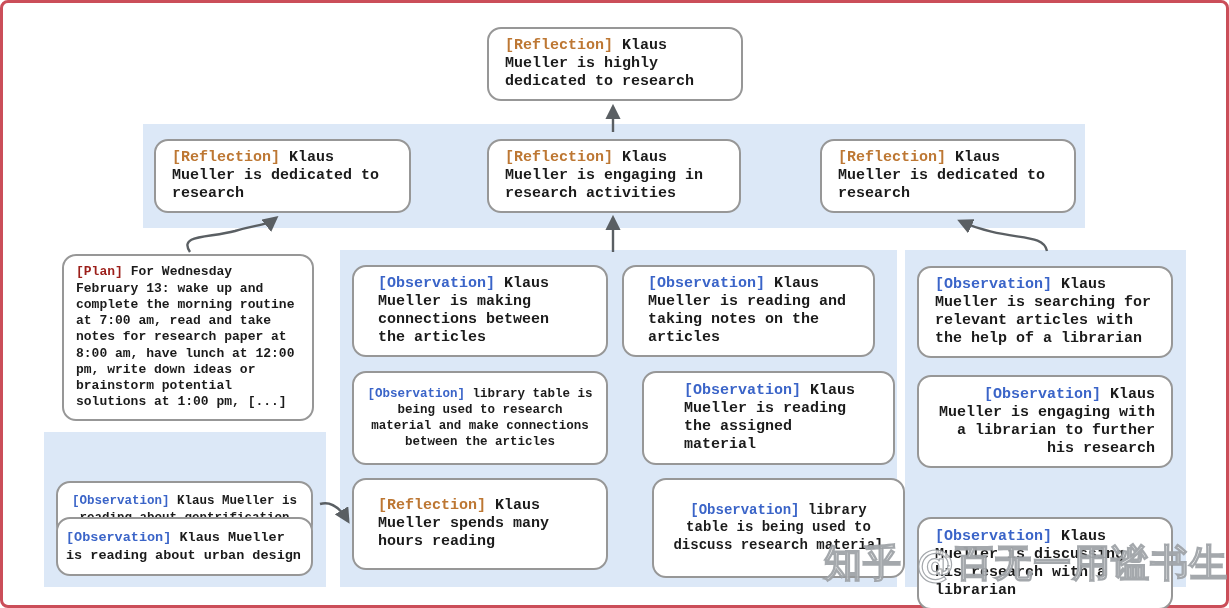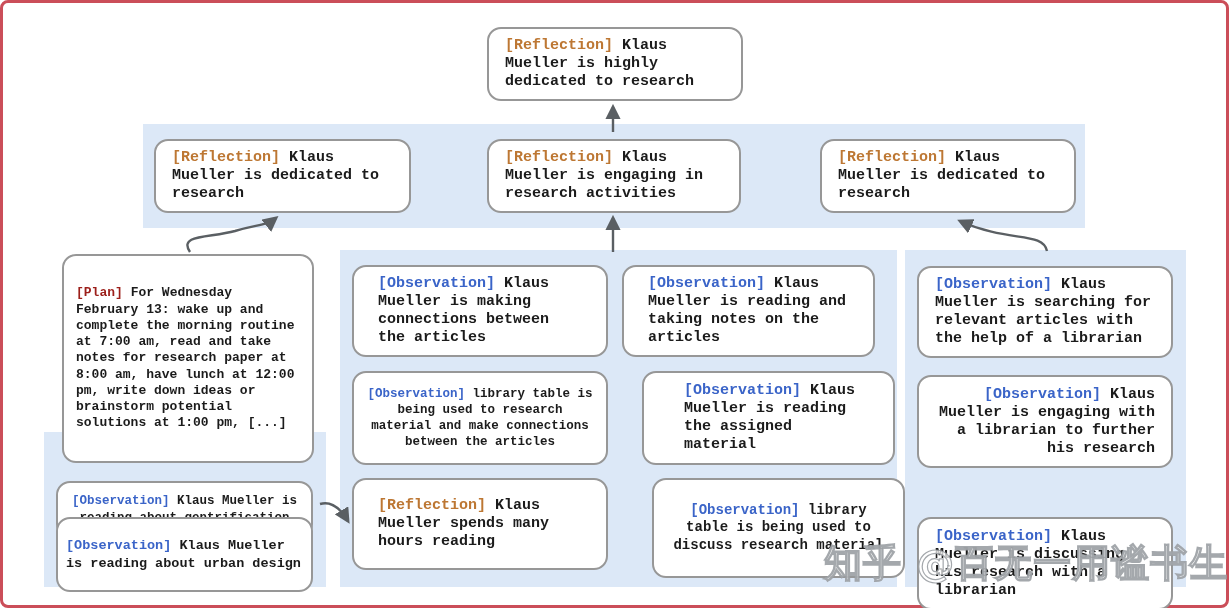--- a/index.html
+++ b/index.html
@@ -60,28 +60,28 @@
 <div class="node" style="left:154px;top:139px;width:257px;height:74px;">
   <p><span class="tag refl">[Reflection]</span> <span>Klaus Mueller is dedicated to research</span></p>
 </div>
 <div class="node" style="left:487px;top:139px;width:254px;height:74px;">
   <p><span class="tag refl">[Reflection]</span> <span>Klaus Mueller is engaging in research activities</span></p>
 </div>
 <div class="node" style="left:820px;top:139px;width:256px;height:74px;">
   <p><span class="tag refl">[Reflection]</span> <span>Klaus Mueller is dedicated to research</span></p>
 </div>
 
-<div class="node f13 pad12" style="left:62px;top:254px;width:252px;height:209px;">
+<div class="node f13 pad12" style="left:62px;top:254px;width:252px;height:167px;">
   <p><span class="tag plan">[Plan]</span> <span>For Wednesday February 13: wake up and complete the morning routine at 7:00 am, read and take notes for research paper at 8:00 am, have lunch at 12:00 pm, write down ideas or brainstorm potential solutions at 1:00 pm, [...]</span></p>
 </div>
 
 <div class="node f125 pad12" style="left:56px;top:449px;width:257px;height:57px;margin-top:32px;">
   <p><span class="tag obs">[Observation]</span> <span>Klaus Mueller is reading about gentrification</span></p>
 </div>
-<div class="node f135 pad8" style="left:56px;top:517px;width:257px;height:75px;">
+<div class="node f135 pad8" style="left:56px;top:517px;width:257px;height:59px;">
   <p><span class="tag obs">[Observation]</span> <span>Klaus Mueller is reading about urban design</span></p>
 </div>
 
 <div class="node pad24" style="left:352px;top:265px;width:256px;height:92px;">
   <p><span class="tag obs">[Observation]</span> <span>Klaus Mueller is making connections between the articles</span></p>
 </div>
 <div class="node f125 pad12" style="left:352px;top:371px;width:256px;height:94px;">
   <p><span class="tag obs">[Observation]</span> <span>library table is being used to research material and make connections between the articles</span></p>
 </div>
 <div class="node pad24" style="left:352px;top:478px;width:256px;height:92px;">

